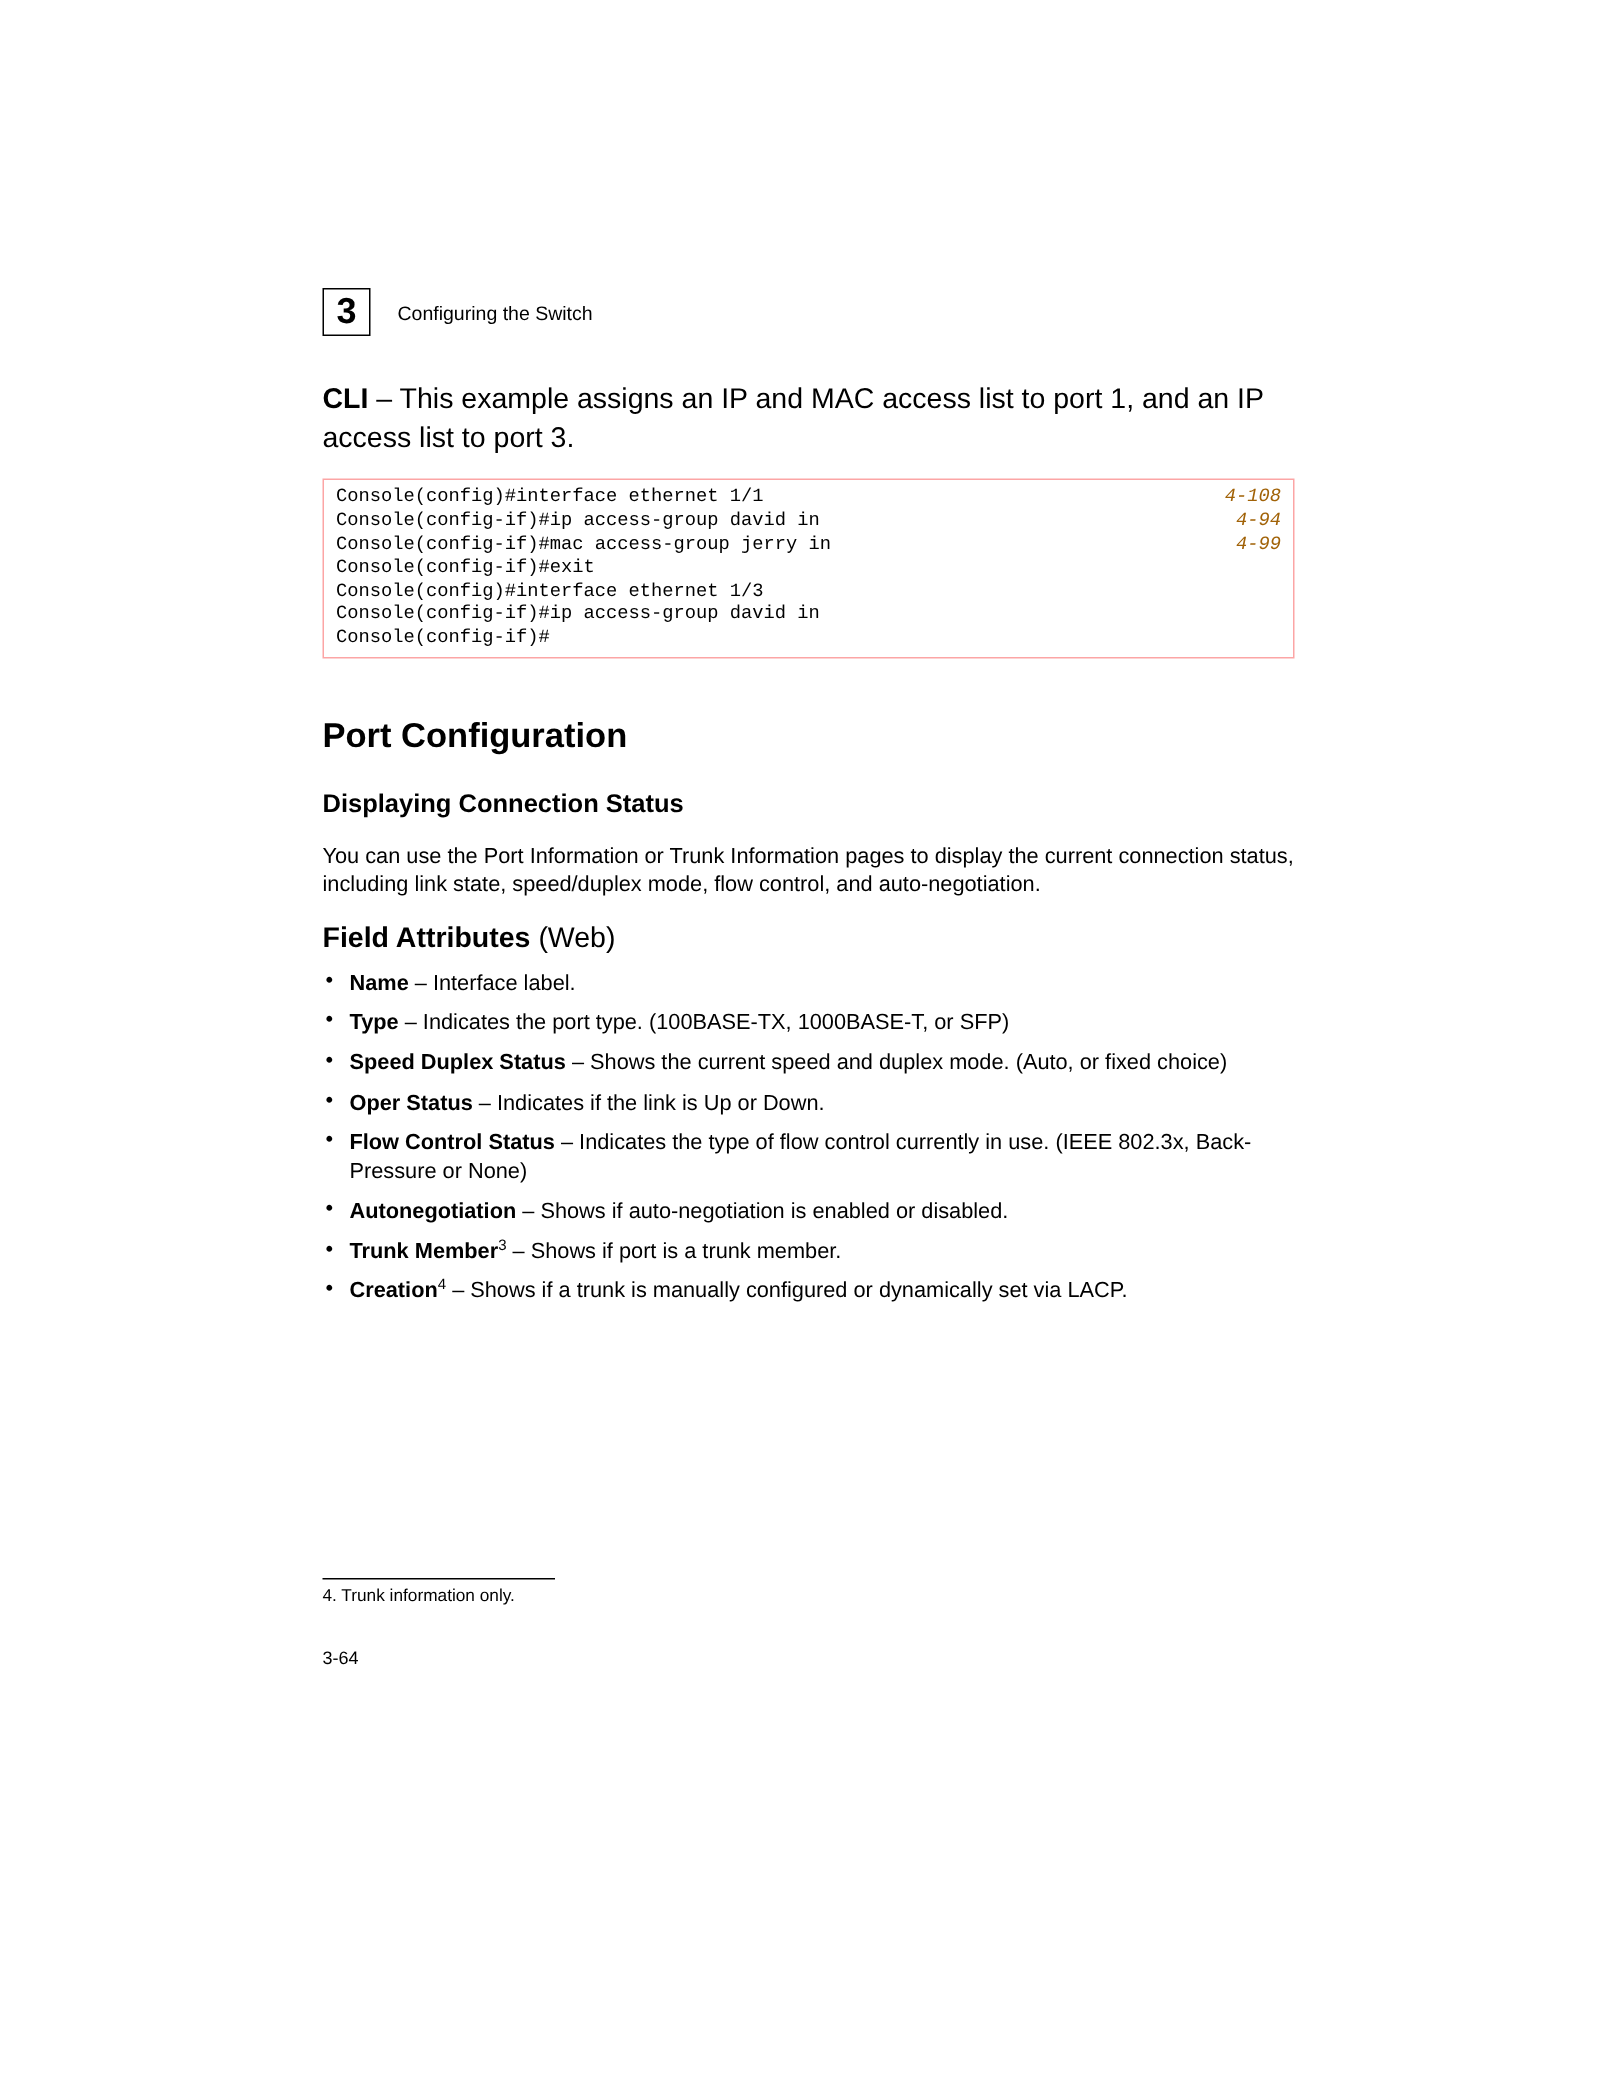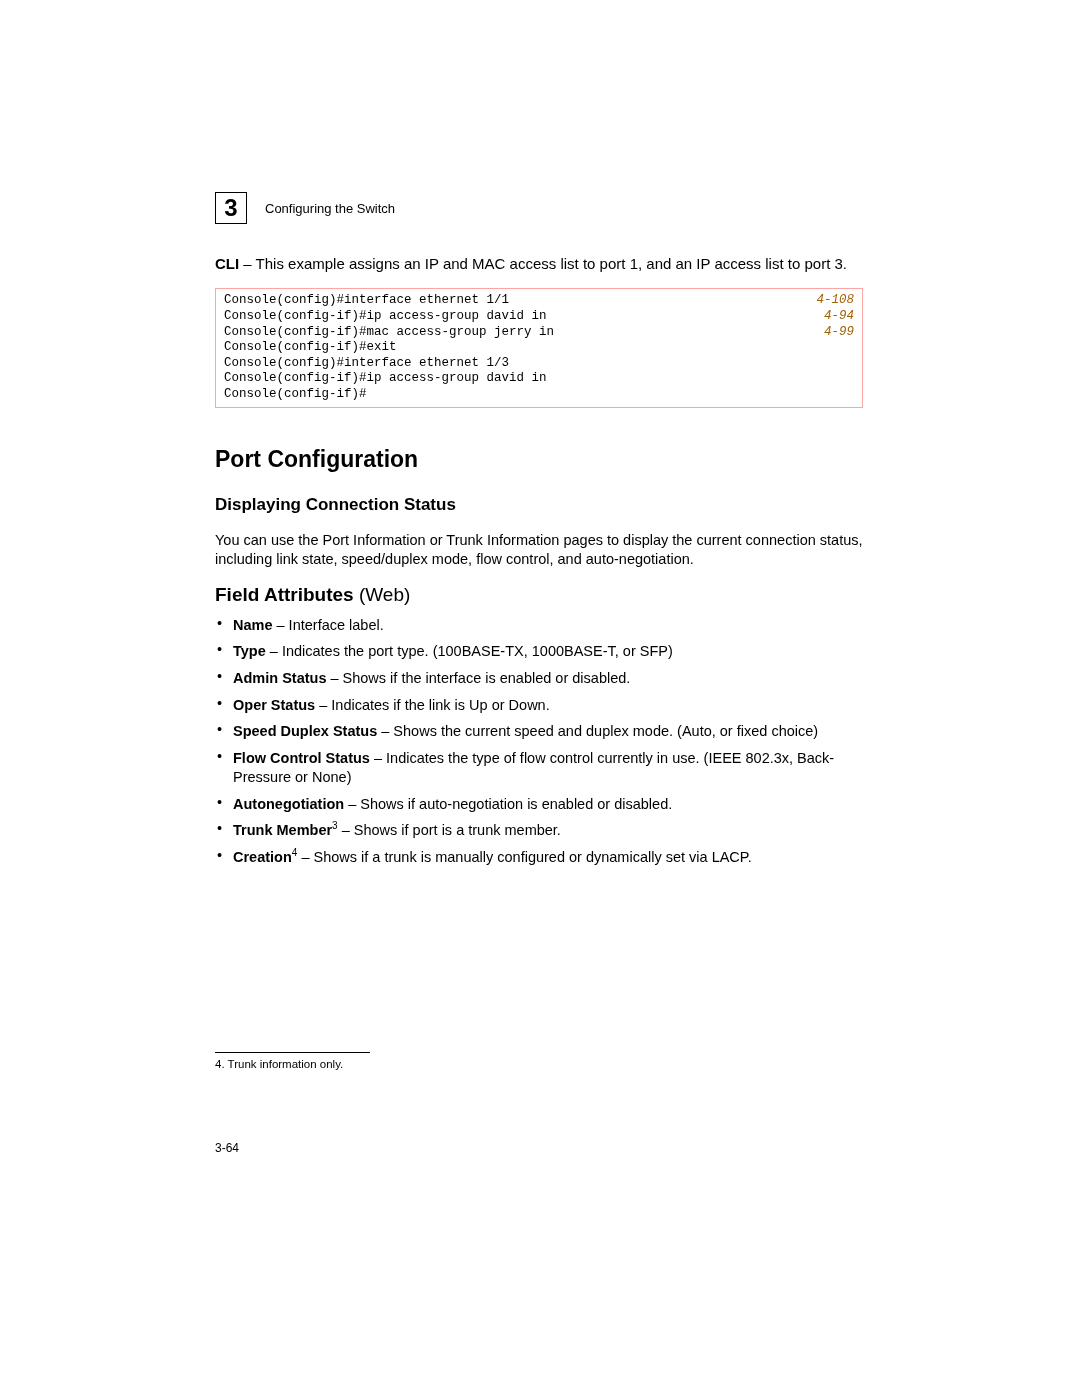--- a/index.html
+++ b/index.html
@@ -34,21 +34,21 @@
       align-items: center;
       justify-content: center;
       font-size: 24px;
       font-weight: bold;
       margin-right: 18px;
     }
     .chapter-title {
       font-size: 13px;
     }
     .intro-text {
-      font-size: 15px;
+      font-size: 19px;
       line-height: 1.35;
       margin-bottom: 14px;
     }
     .intro-text b {
       font-weight: bold;
     }
     .cli-box {
       border: 1px solid #fca5a5;
       padding: 4px 8px;
       font-family: 'Courier New', Courier, monospace;
@@ -123,21 +123,21 @@
       border-top: 1px solid #000;
       margin-bottom: 4px;
     }
     .footnote-line {
       font-size: 11.5px;
       line-height: 1.35;
     }
     .page-number {
       position: absolute;
       left: 215px;
-      top: 1141px;
+      top: 1098px;
       font-size: 12px;
     }
   </style>
 </head>
 <body>
 
 <div class="page-content">
 
   <div class="header-row">
     <div class="chapter-box">
@@ -166,23 +166,22 @@
 
   <p class="body-text">You can use the Port Information or Trunk Information pages to display the current connection status, including link state, speed/duplex mode, flow control, and auto-negotiation.</p>
 
   <p class="field-attrs">
     <b>Field Attributes</b><span> (Web)</span>
   </p>
 
   <ul class="attr-list">
     <li><b>Name</b><span class="sup"></span><span> – Interface label.</span></li>
     <li><b>Type</b><span class="sup"></span><span> – Indicates the port type. (100BASE-TX, 1000BASE-T, or SFP)</span></li>
-    <li><b>Admin Status</b><span class="sup"></span><span> – Shows if the interface is enabled or disabled.</span></li>
+    <li><b>Speed Duplex Status</b><span class="sup"></span><span> – Shows the current speed and duplex mode. (Auto, or fixed choice)</span></li>
     <li><b>Oper Status</b><span class="sup"></span><span> – Indicates if the link is Up or Down.</span></li>
-    <li><b>Speed Duplex Status</b><span class="sup"></span><span> – Shows the current speed and duplex mode. (Auto, or fixed choice)</span></li>
     <li><b>Flow Control Status</b><span class="sup"></span><span> – Indicates the type of flow control currently in use. (IEEE 802.3x, Back-Pressure or None)</span></li>
     <li><b>Autonegotiation</b><span class="sup"></span><span> – Shows if auto-negotiation is enabled or disabled.</span></li>
     <li><b>Trunk Member</b><span class="sup">3</span><span> – Shows if port is a trunk member.</span></li>
     <li><b>Creation</b><span class="sup">4</span><span> – Shows if a trunk is manually configured or dynamically set via LACP.</span></li>
   </ul>
 
 </div>
 
 <div class="footnotes">
   <div class="footnote-rule"></div>

